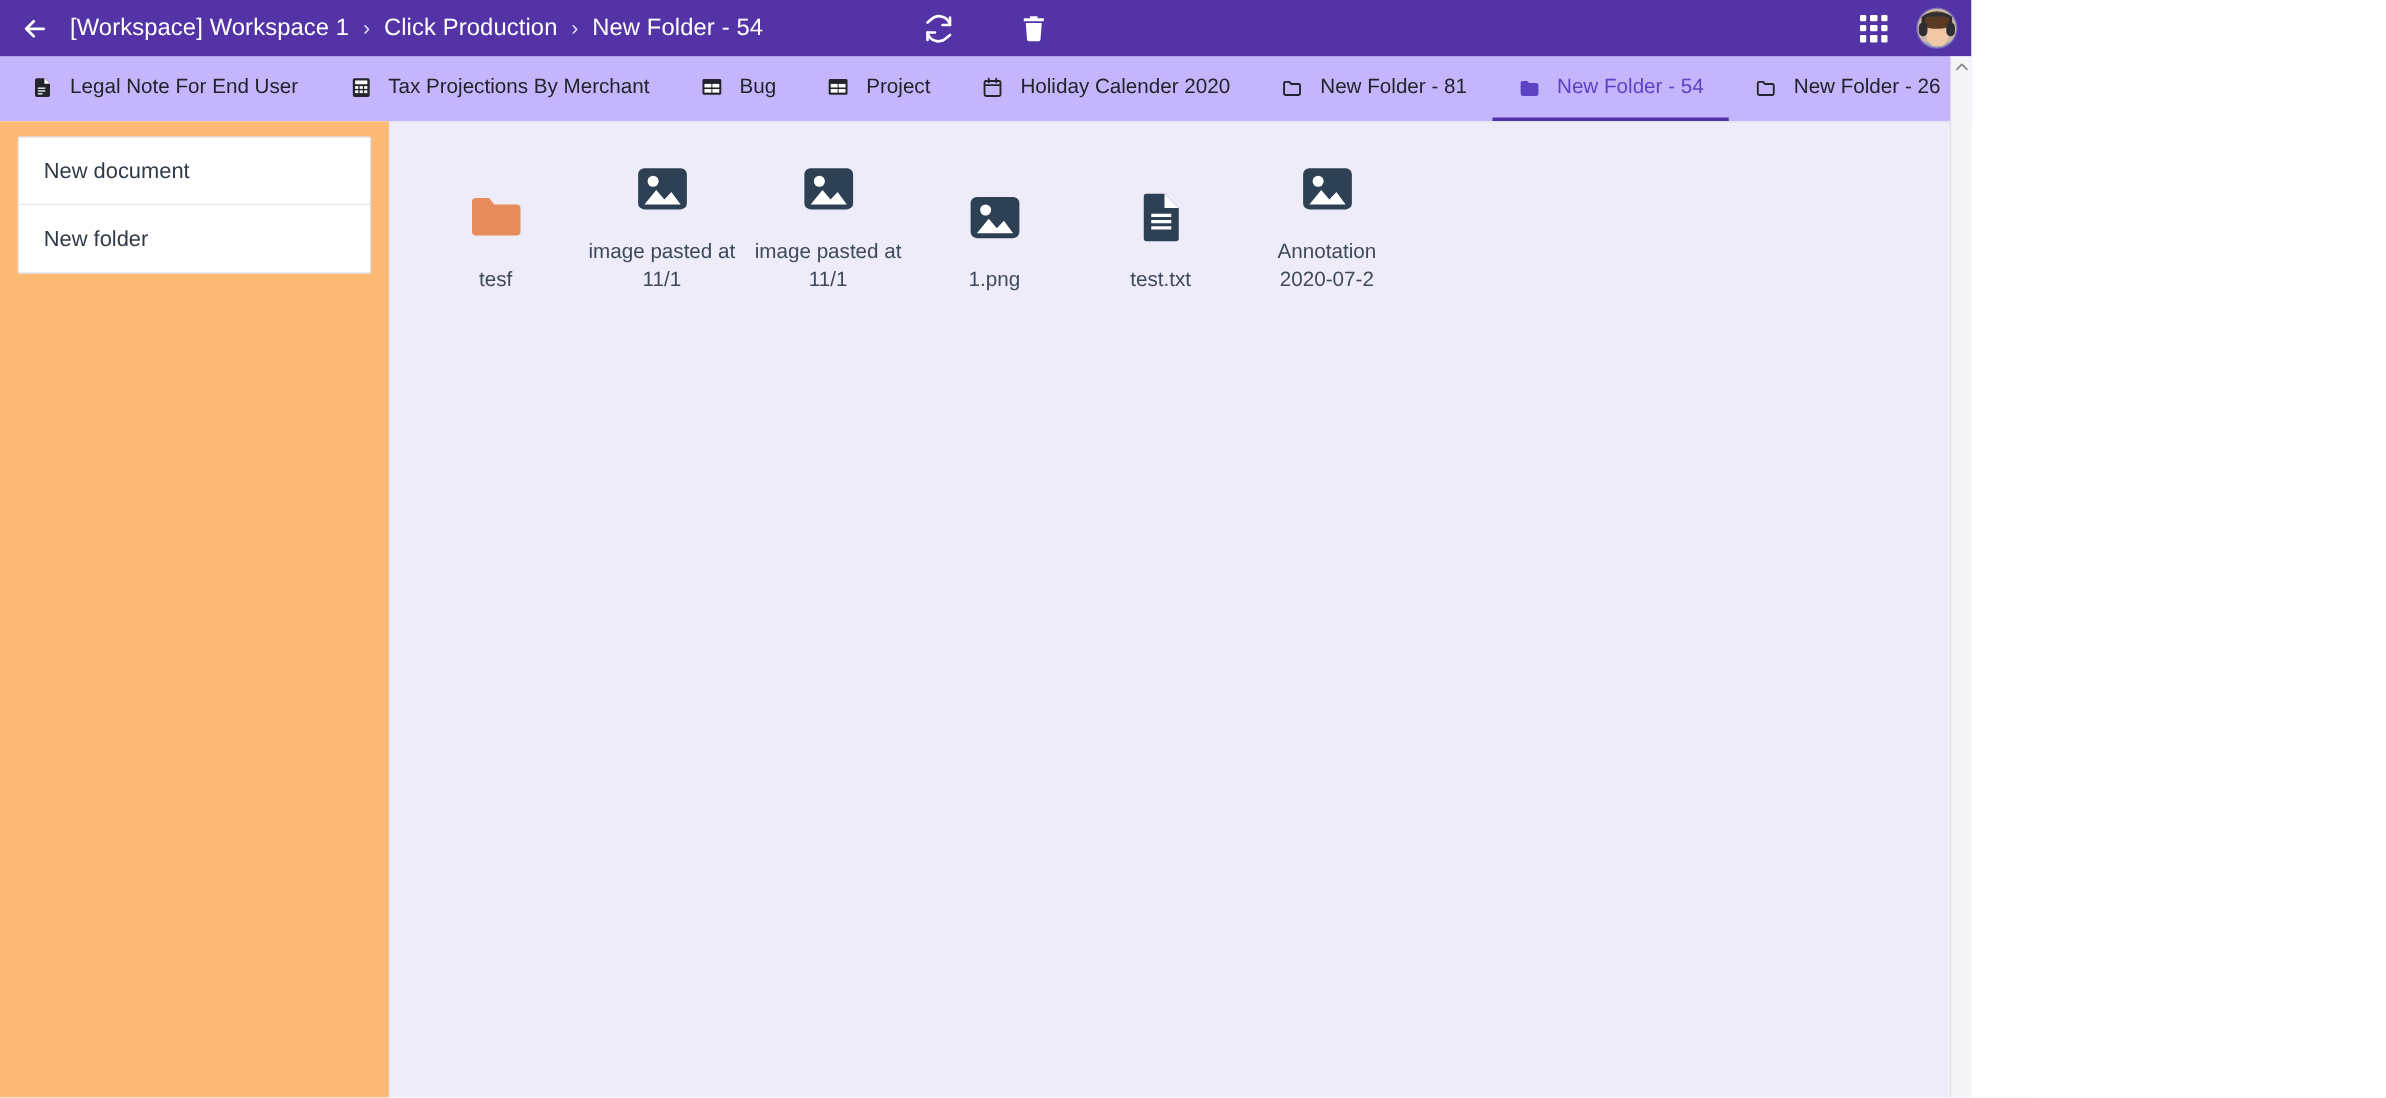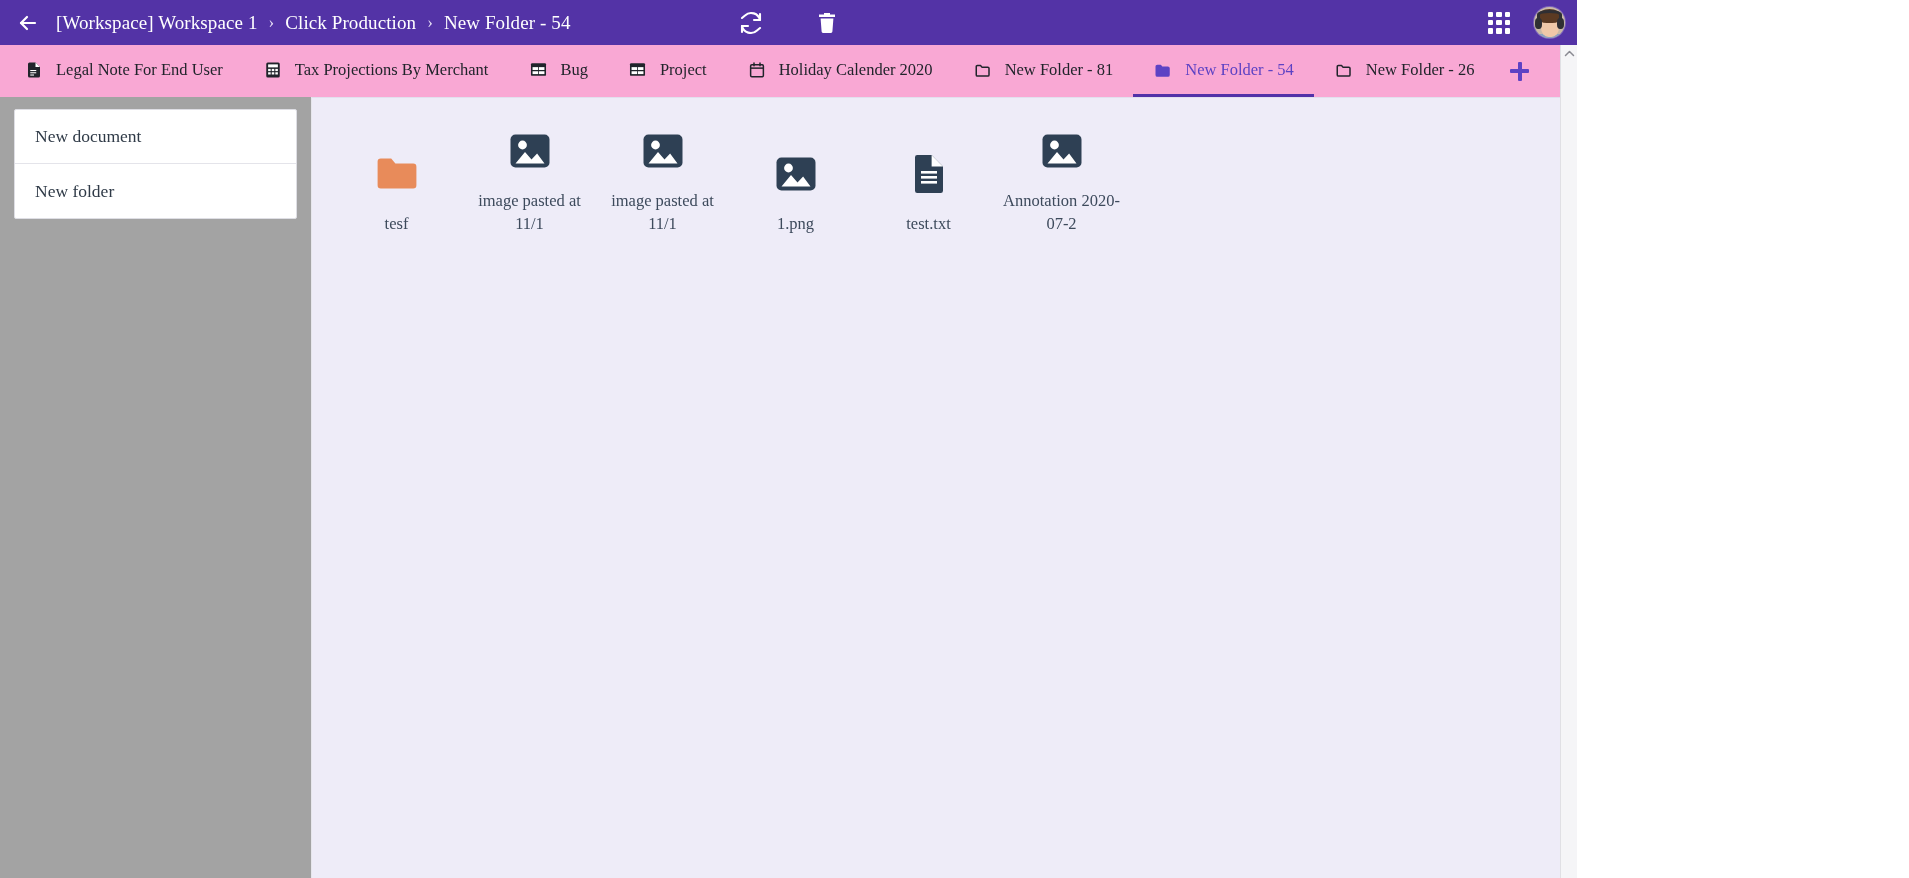--- a/index.html
+++ b/index.html
@@ -13,21 +13,20 @@
     font-family: "Liberation Sans", sans-serif;
     -webkit-font-smoothing: antialiased;
   }
 
   .app {
     width: 1577px;
     height: 878px;
     display: flex;
     flex-direction: column;
     position: relative;
-    font-family: Liberation Serif, serif;
   }
 
   
   .header {
     height: 45px;
     min-height: 45px;
     background: #5333a6;
     display: flex;
     align-items: center;
     position: relative;
@@ -156,21 +155,21 @@
     position: absolute;
     left: 0; bottom: 0;
     width: 100%; height: 14%;
     background: #8aa0c0;
   }
 
   
   .tabbar {
     height: 52px;
     min-height: 52px;
-    background: #f9a8d4;
+    background: #c4b5fd;
     display: flex;
     align-items: stretch;
     padding-left: 4px;
     overflow: hidden;
   }
 
   .tab {
     display: flex;
     align-items: center;
     gap: 12px;
@@ -223,21 +222,21 @@
   .body {
     flex: 1;
     display: flex;
     min-height: 0;
     background: #ffffff;
   }
 
   .sidebar {
     width: 312px;
     min-width: 312px;
-    background: #a3a3a3;
+    background: #fdba74;
     padding: 12px 14px 0 14px;
     border-right: 1px solid #e6e6ec;
     display: flex;
     flex-direction: column;
     gap: 44px;
   }
 
   .menu-card {
     border: 1px solid #dedee4;
     border-radius: 2px;

